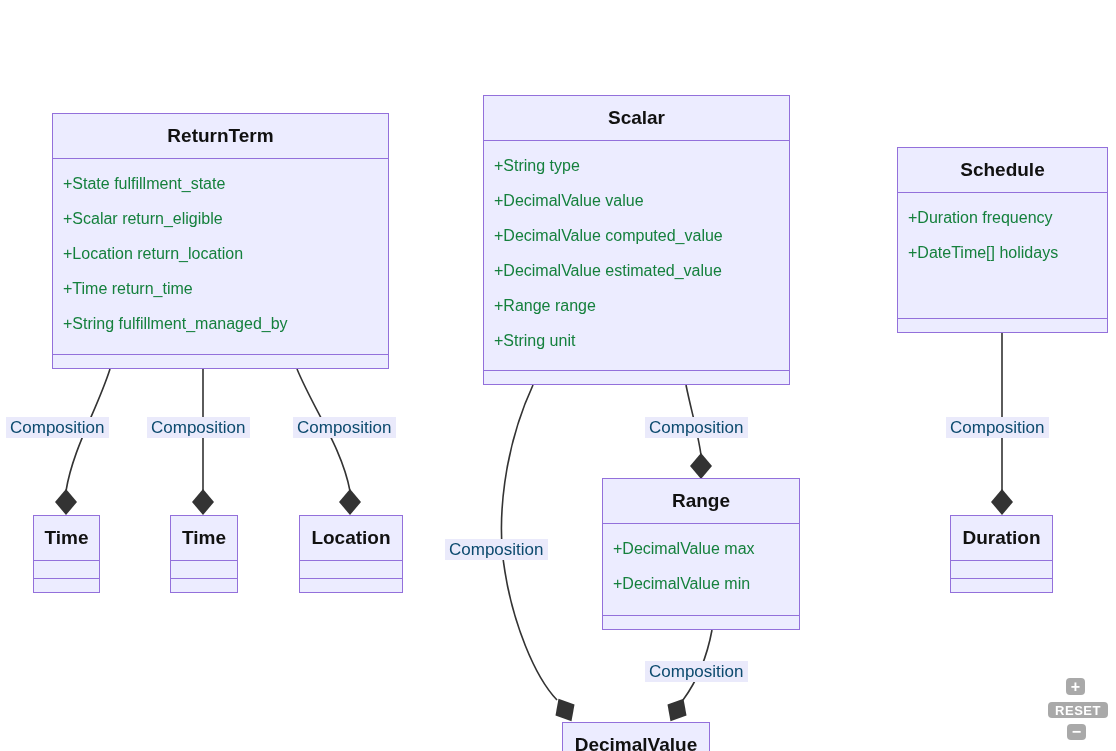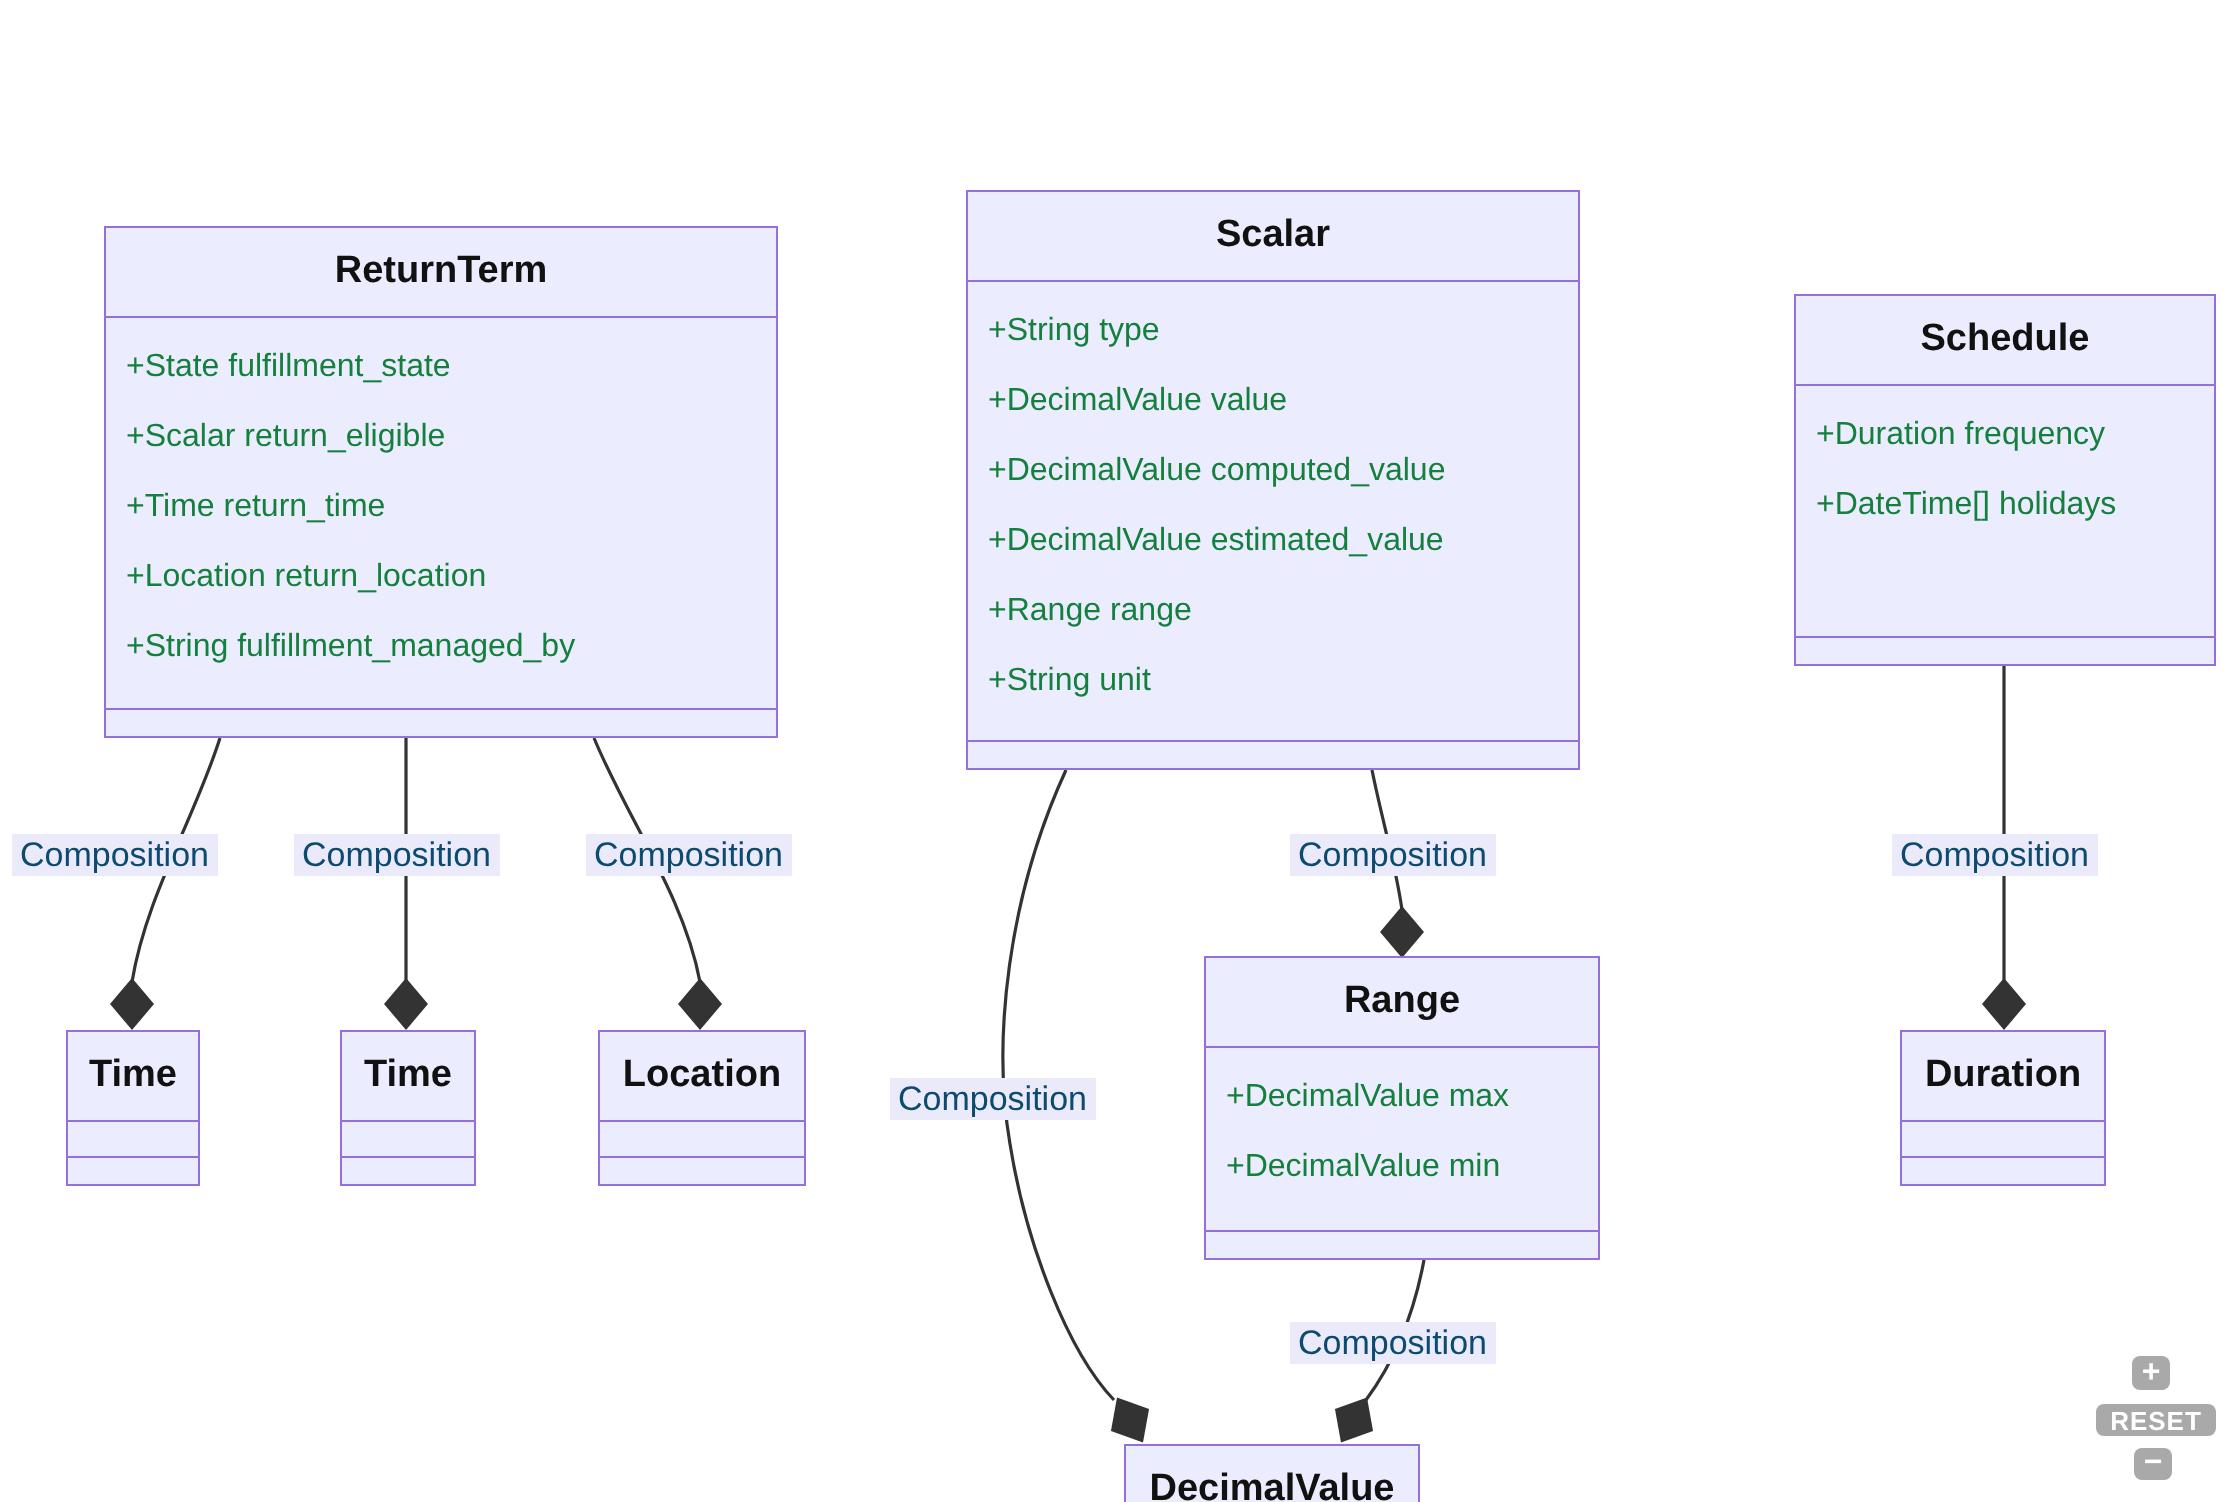--- a/index.html
+++ b/index.html
@@ -70,22 +70,22 @@
   <div class="edge-label" style="left:645px;top:417px">Composition</div>
   <div class="edge-label" style="left:946px;top:417px">Composition</div>
   <div class="edge-label" style="left:445px;top:539px">Composition</div>
   <div class="edge-label" style="left:645px;top:661px">Composition</div>
 
   <div class="uml-class" style="left:52px;top:113px;width:337px;height:256px">
     <div class="uml-title">ReturnTerm</div>
     <div class="uml-attrs">
       <div class="uml-attr">+State fulfillment_state</div>
       <div class="uml-attr">+Scalar return_eligible</div>
+      <div class="uml-attr">+Location return_location</div>
       <div class="uml-attr">+Time return_time</div>
-      <div class="uml-attr">+Location return_location</div>
       <div class="uml-attr">+String fulfillment_managed_by</div>
     </div>
     <div class="uml-strip strip-fixed"></div>
   </div>
 
   <div class="uml-class" style="left:483px;top:95px;width:307px;height:290px">
     <div class="uml-title">Scalar</div>
     <div class="uml-attrs">
       <div class="uml-attr">+String type</div>
       <div class="uml-attr">+DecimalValue value</div>

